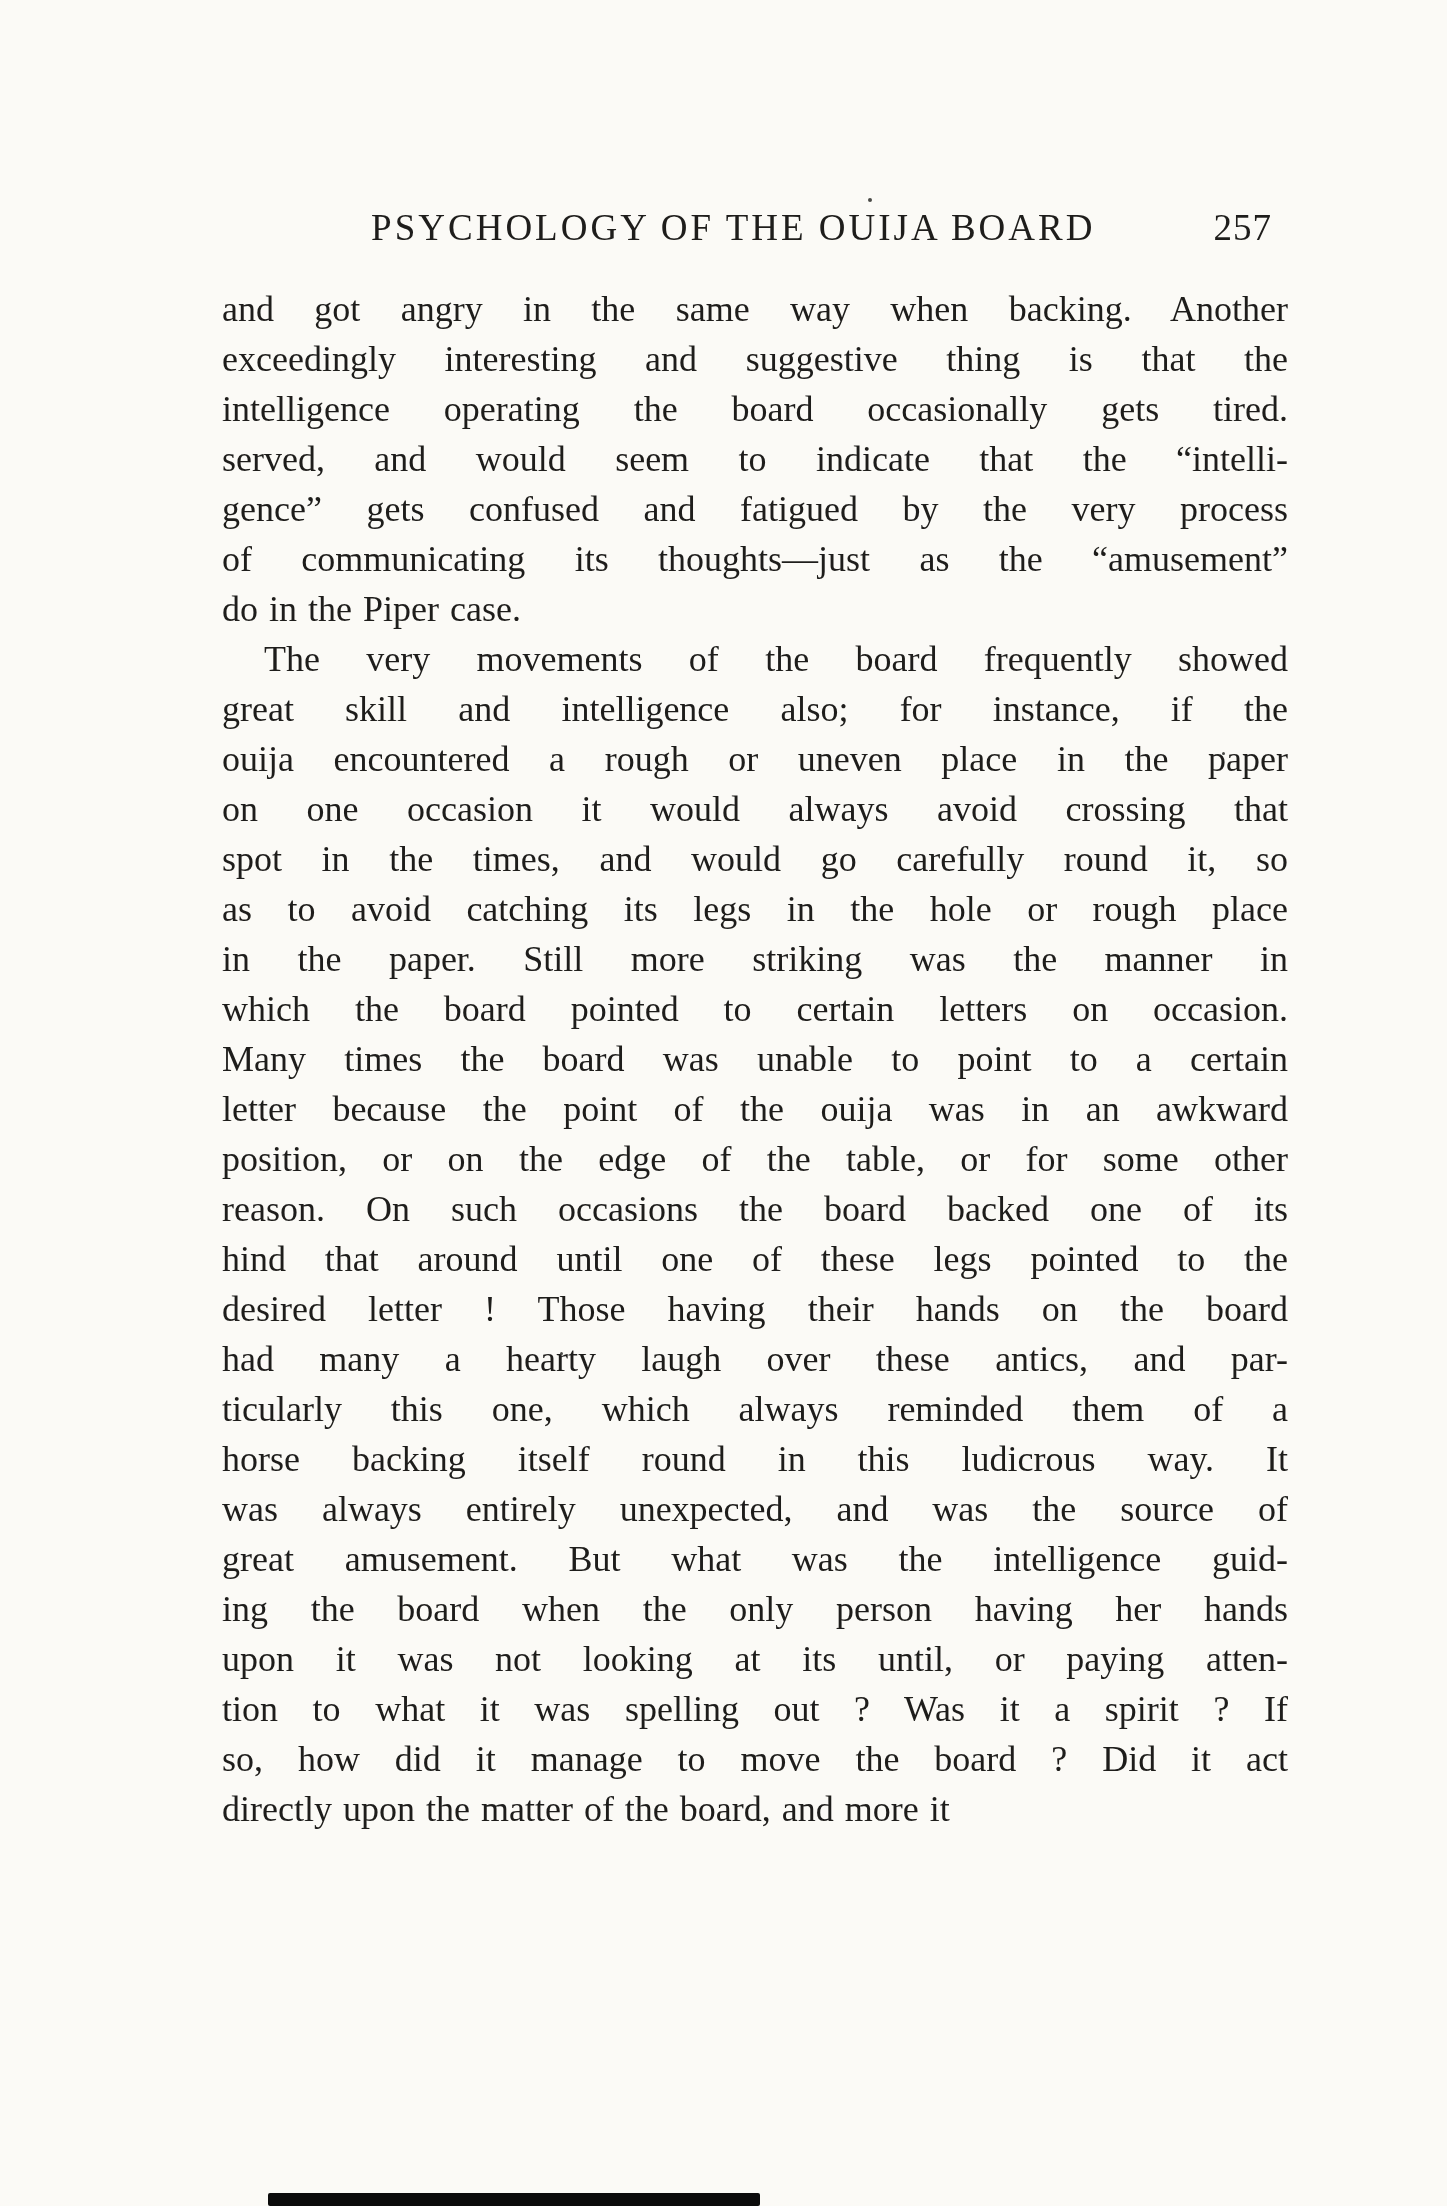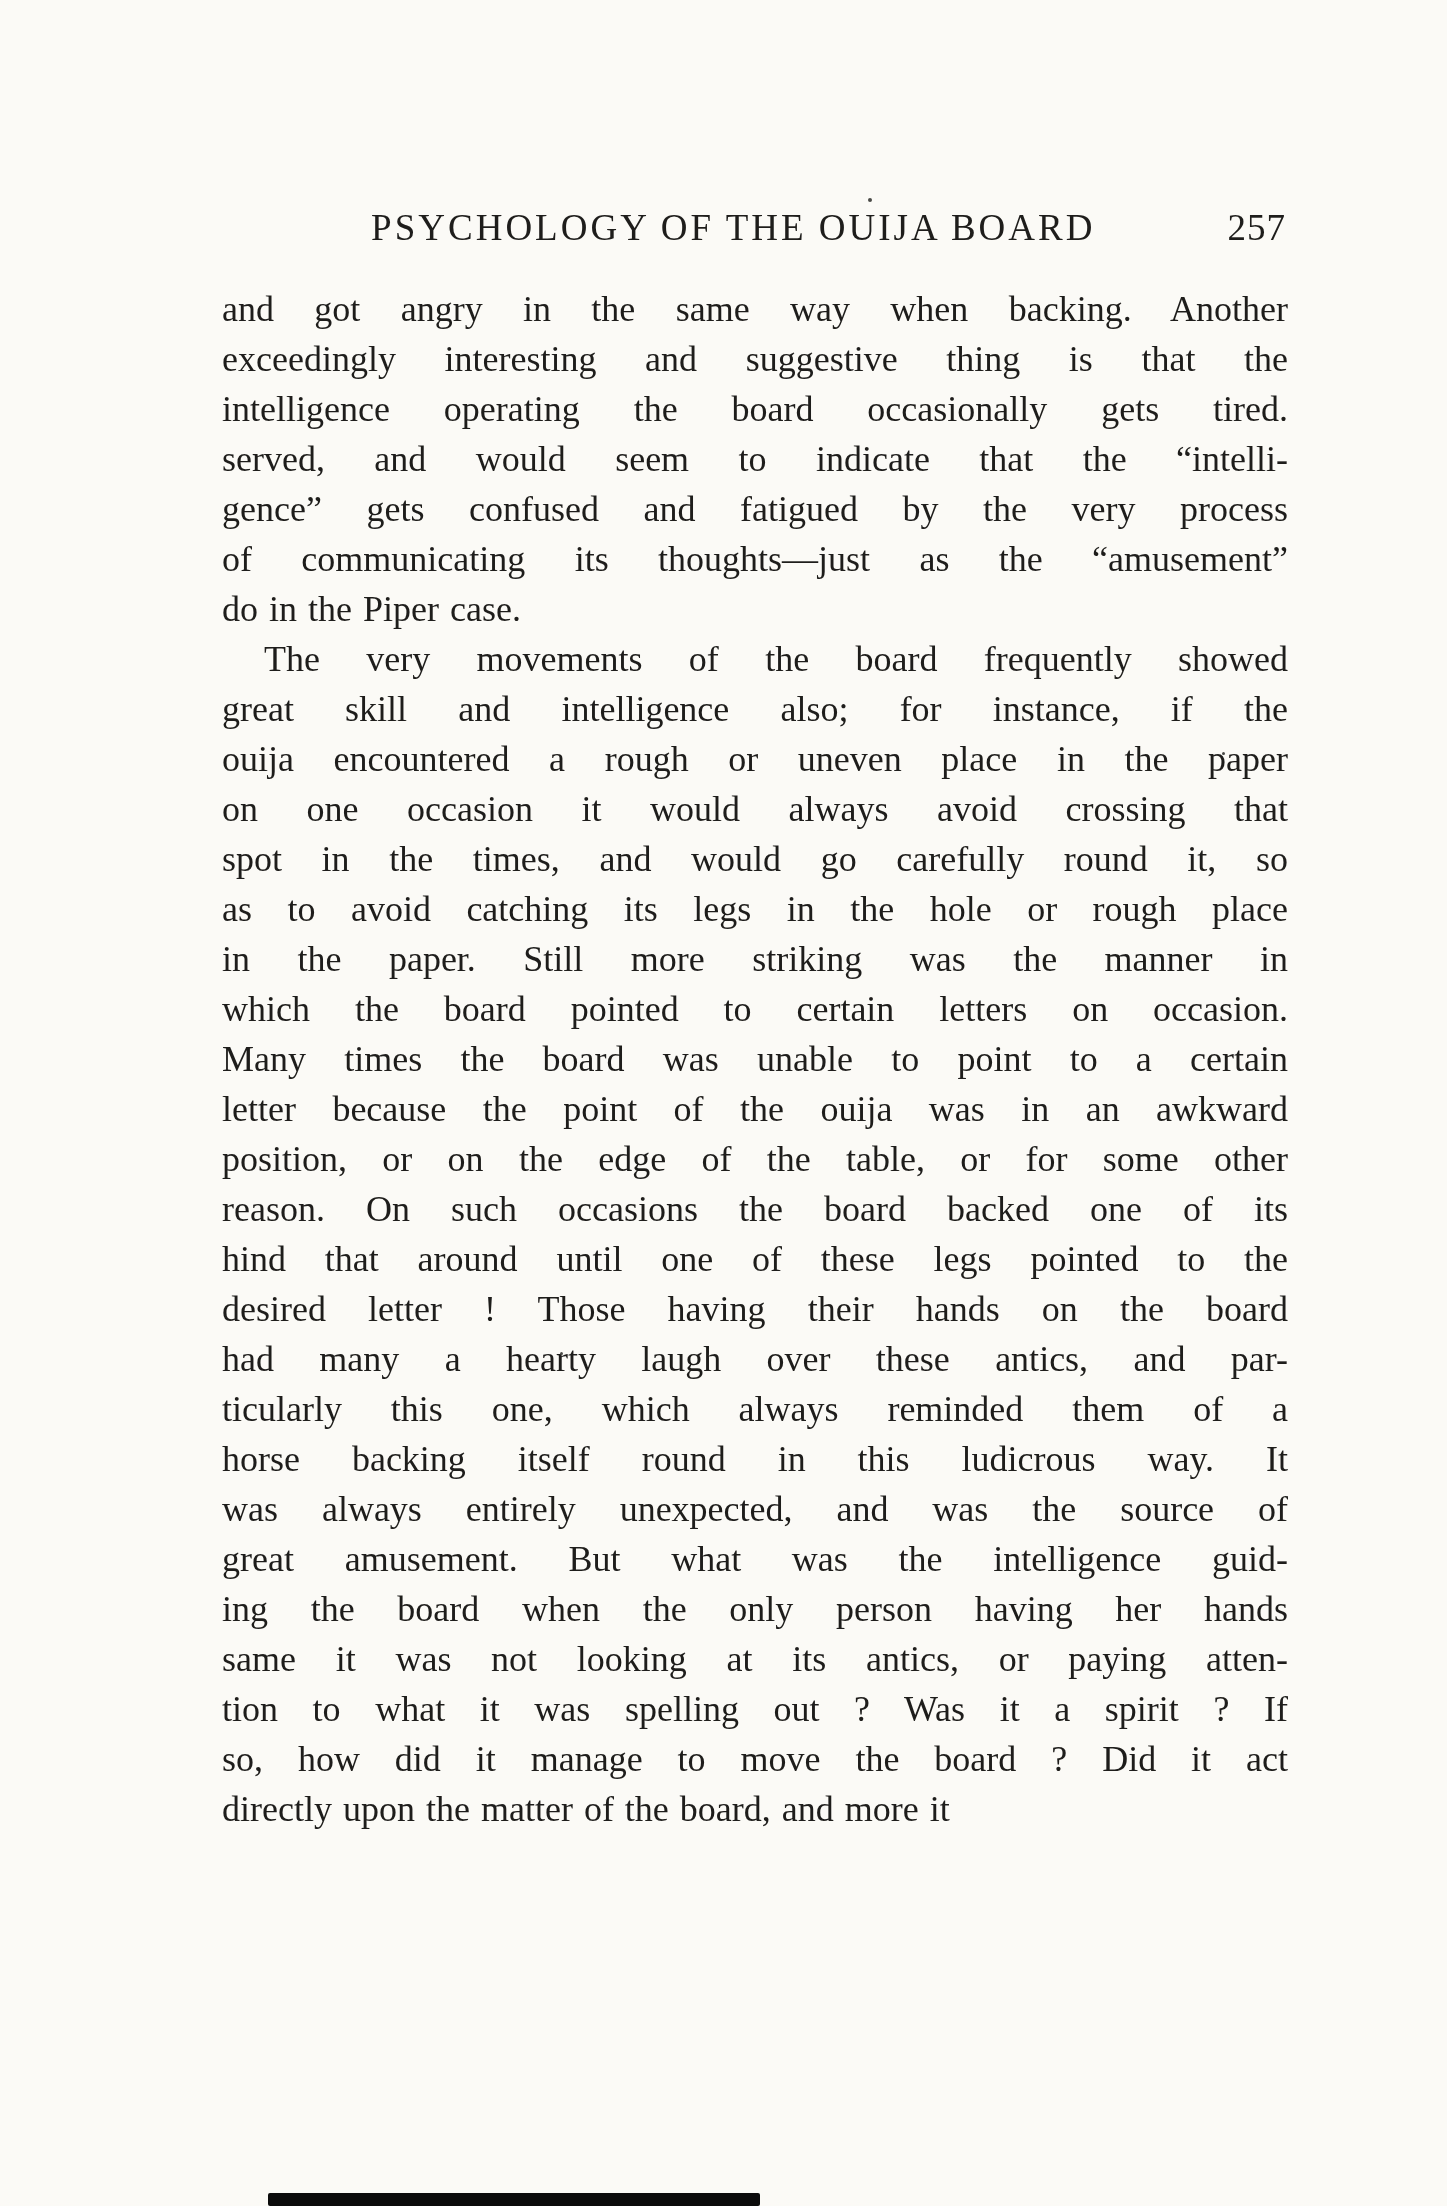--- a/index.html
+++ b/index.html
@@ -23,21 +23,21 @@
   .running-title {
     position: absolute;
     left: 50%;
     transform: translateX(-53%);
     font-size: 37px;
     letter-spacing: 3px;
     white-space: nowrap;
   }
   .page-number {
     position: absolute;
-    right: 2px;
+    right: 16px;
     top: 0;
     font-size: 37px;
     letter-spacing: 1px;
     margin-left: 33px;
   }
 
   .text-block {
     position: absolute;
     top: 284px;
     left: 222px;
@@ -109,21 +109,21 @@
         <div class="line">position, or on the edge of the table, or for some other</div>
         <div class="line">reason.  On such occasions the board backed one of its</div>
         <div class="line">hind that around until one of these legs pointed to the</div>
         <div class="line">desired letter !  Those having their hands on the board</div>
         <div class="line">had many a hearty laugh over these antics, and par-</div>
         <div class="line">ticularly this one, which always reminded them of a</div>
         <div class="line">horse backing itself round in this ludicrous way.  It</div>
         <div class="line">was always entirely unexpected, and was the source of</div>
         <div class="line">great amusement.  But what was the intelligence guid-</div>
         <div class="line">ing the board when the only person having her hands</div>
-        <div class="line">same it was not looking at its antics, or paying atten-</div>
+        <div class="line">upon it was not looking at its until, or paying atten-</div>
         <div class="line">tion to what it was spelling out ?  Was it a spirit ?  If</div>
         <div class="line">so, how did it manage to move the board ?  Did it act</div>
         <div class="line last">directly upon the matter of the board, and more it</div>
       </div>
     </main>
 
   <div class="scan-bar"></div>
   <div class="speck speck-1"></div>
   <div class="speck speck-2"></div>
   <div class="speck speck-3"></div>

